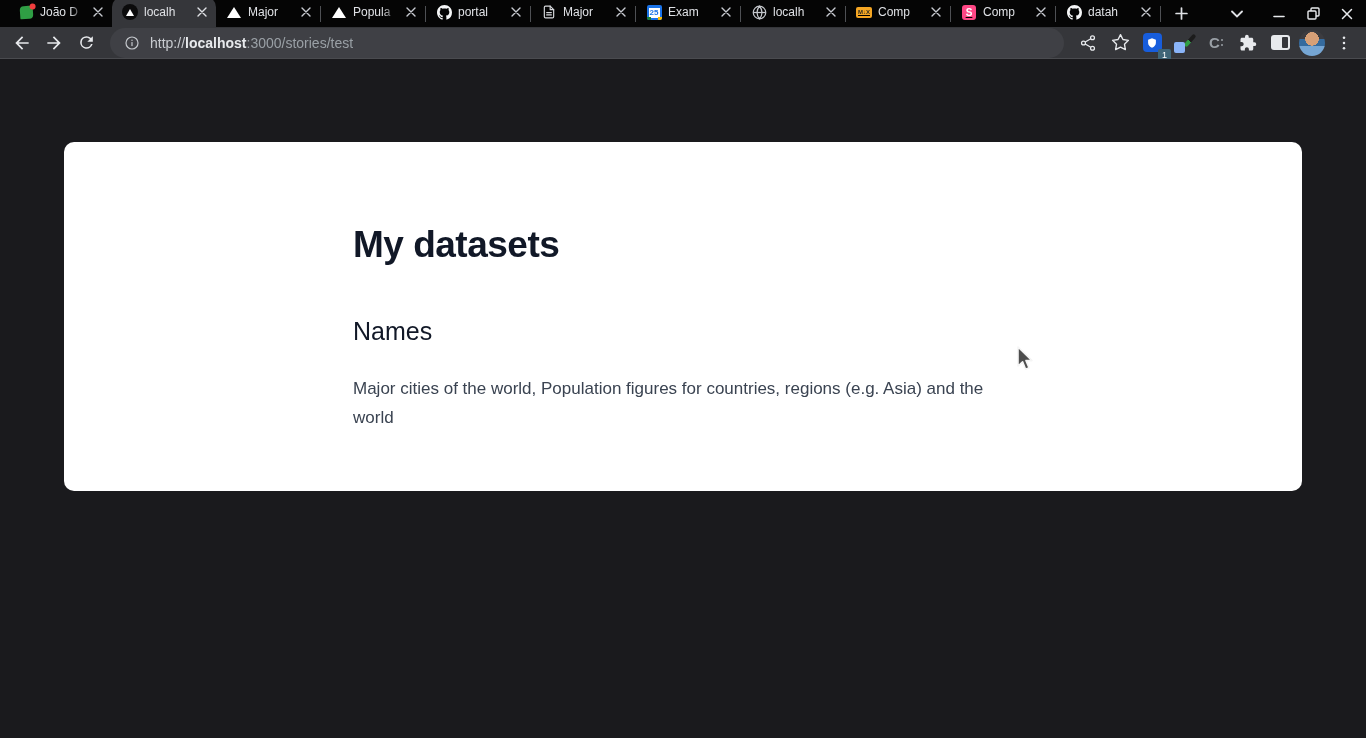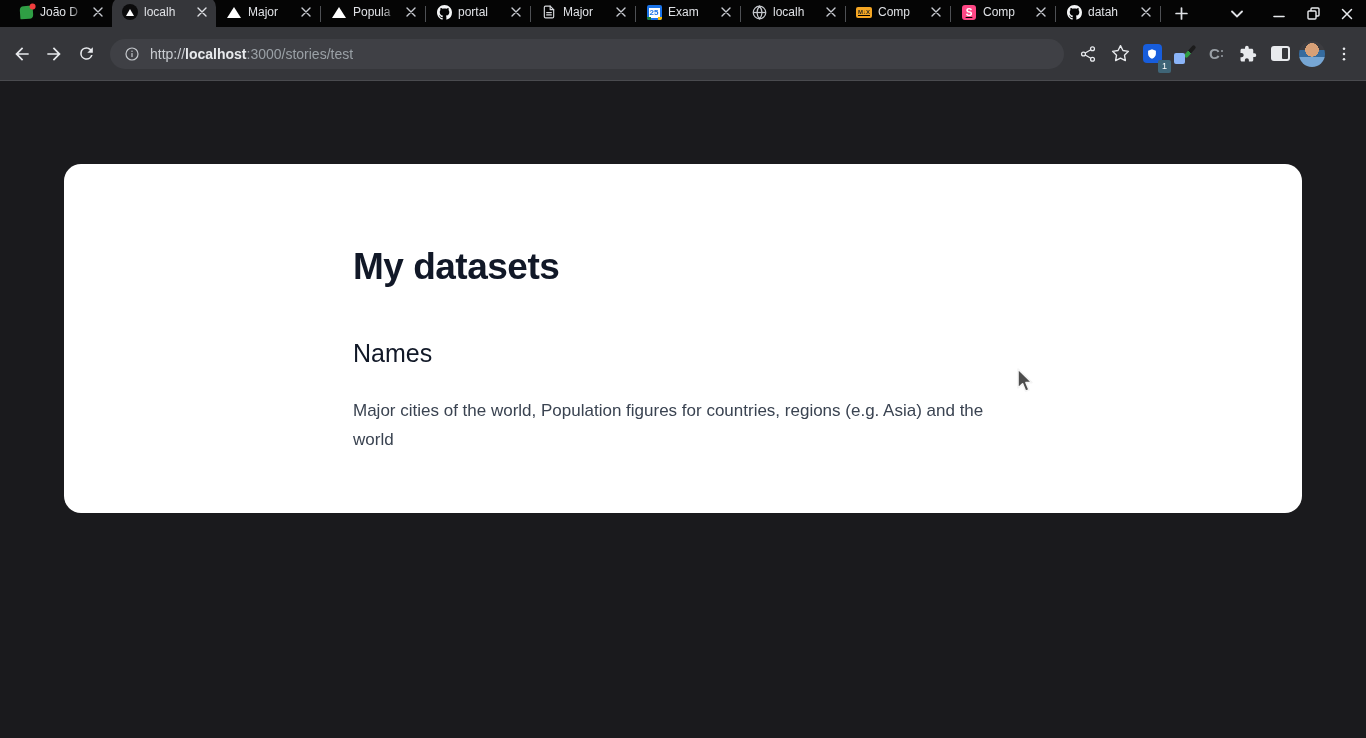--- a/index.html
+++ b/index.html
@@ -47,21 +47,21 @@
             font-weight:bold; font-size:10px; }
   .newtab { width:28px; height:28px; margin:3px 0 0 6px; border-radius:50%; display:flex;
             align-items:center; justify-content:center; }
   .strip-spacer { flex:1; }
   .stripbtn { width:26px; height:26px; display:flex; align-items:center; justify-content:center;
               align-self:center; }
   .chevron-btn { margin-right:16px; }
   .winbtns { display:flex; gap:8px; align-self:center; margin-right:6px; }
 
   
-  .toolbar { height:54px; background:var(--toolbar-bg); border-bottom:1px solid var(--toolbar-border);
+  .toolbar { height:32px; background:var(--toolbar-bg); border-bottom:1px solid var(--toolbar-border);
              display:flex; align-items:center; padding:0 6px 0 6px; flex:none; }
   .tbtn { width:32px; height:32px; border-radius:50%; display:flex; align-items:center;
           justify-content:center; flex:none; }
   .omnibox { flex:1; height:30px; background:var(--omnibox-bg); border-radius:15px;
              display:flex; align-items:center; gap:10px; padding:0 14px; margin:0 8px; min-width:0; }
   .urltext { font-size:14px; white-space:nowrap; overflow:hidden; }
   .url-scheme { color:#c9ccd1; }
   .url-host { color:var(--url-text); font-weight:bold; }
   .url-path { color:var(--url-dim); }
   .ext { position:relative; }
@@ -84,21 +84,21 @@
   .sidepanel .slot { position:absolute; right:2px; top:2px; bottom:2px; width:6px;
                      background:var(--toolbar-bg); border-radius:1px; }
   .avatar { width:26px; height:26px; border-radius:50%;
             background:
               radial-gradient(circle at 50% 34%, #d7a077 0 31%, rgba(0,0,0,0) 32%),
               linear-gradient(180deg,#3c3c40 0 34%, #356b9e 34% 60%, #76a6d4 60%); }
 
   
   .viewport { flex:1; background:var(--page-bg); position:relative; }
   .card { position:absolute; left:64px; top:83px; width:1238px; height:349px;
-          background:var(--card-bg); border-radius:17px; }
+          background:var(--card-bg); border-radius:10px; }
   .col { width:660px; margin:0 auto; padding-top:84px; }
   .col h1 { font-size:37px; line-height:1; font-weight:bold; letter-spacing:-0.5px;
             color:var(--heading-text); margin-bottom:56px; }
   .col h2 { font-size:25px; line-height:1; font-weight:normal; color:var(--heading-text);
             margin-bottom:30px; }
   .col p { font-size:17px; line-height:29px; color:var(--body-text); max-width:658px; }
   .cursor { position:absolute; left:1017px; top:287px; }
 </style>
 </head>
 <body>

